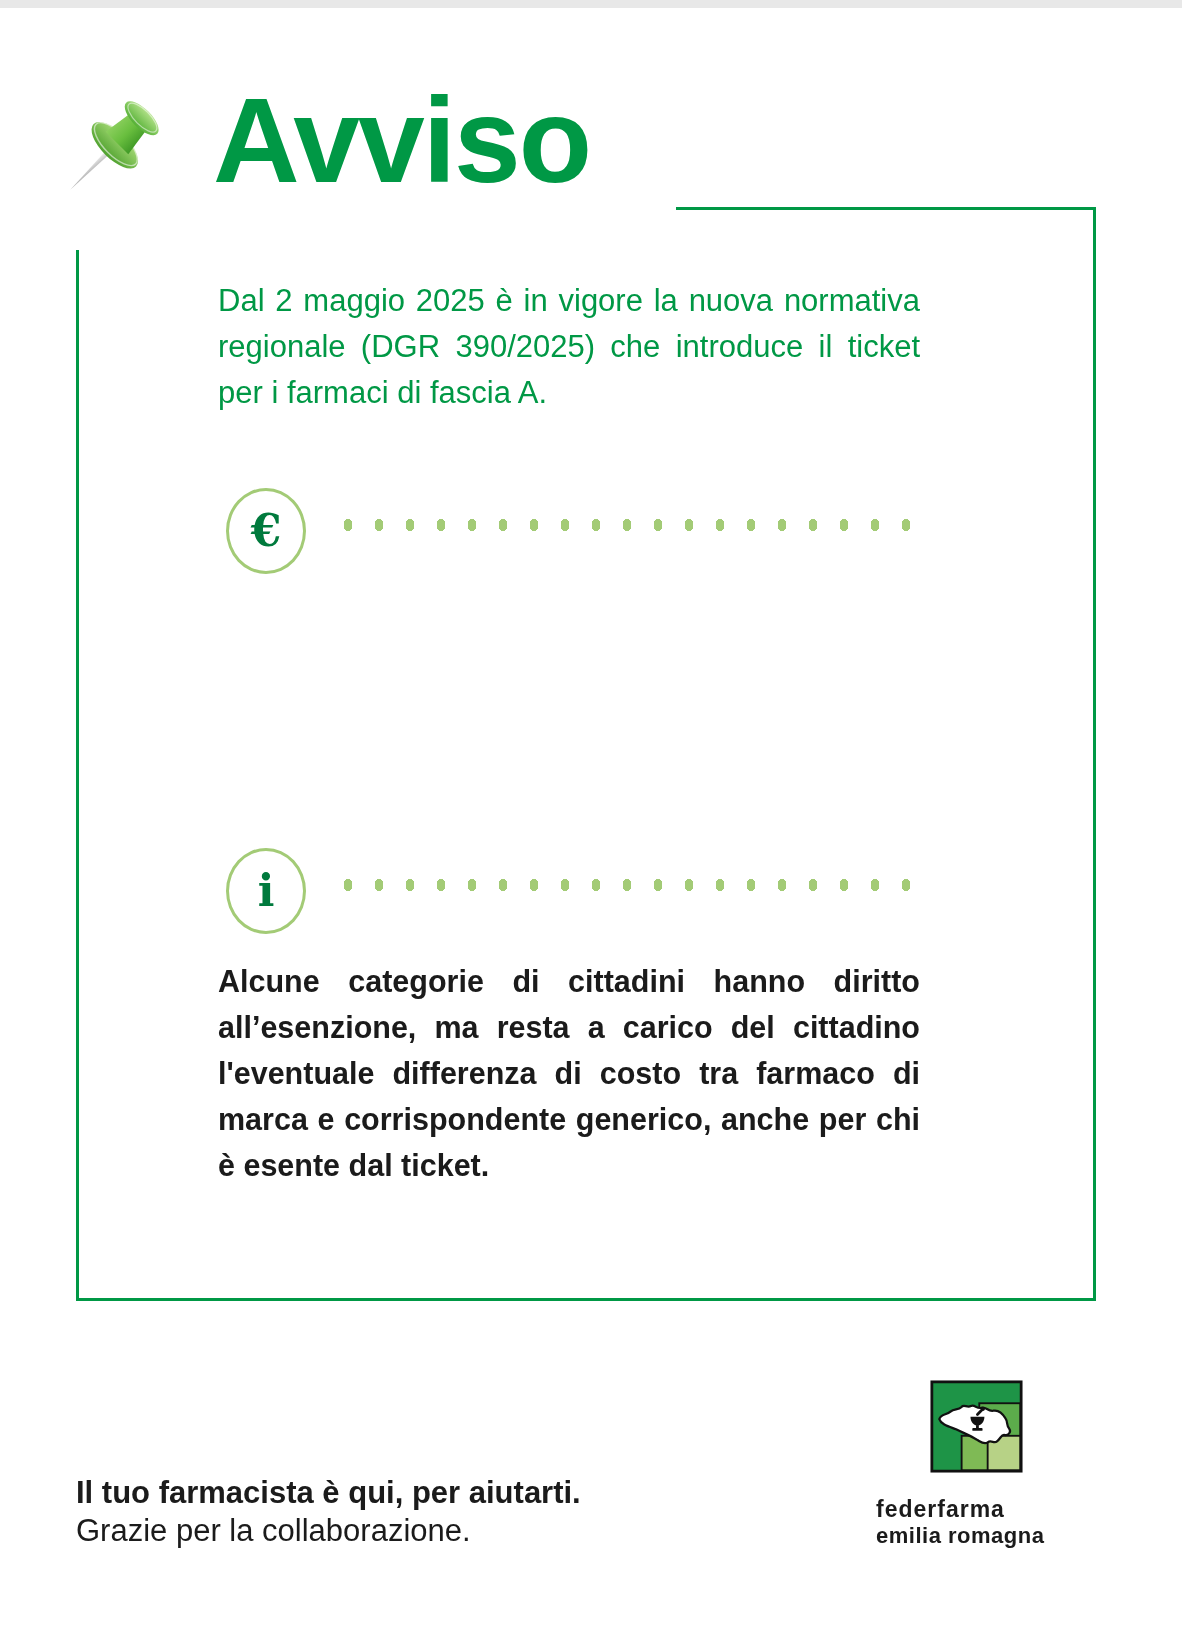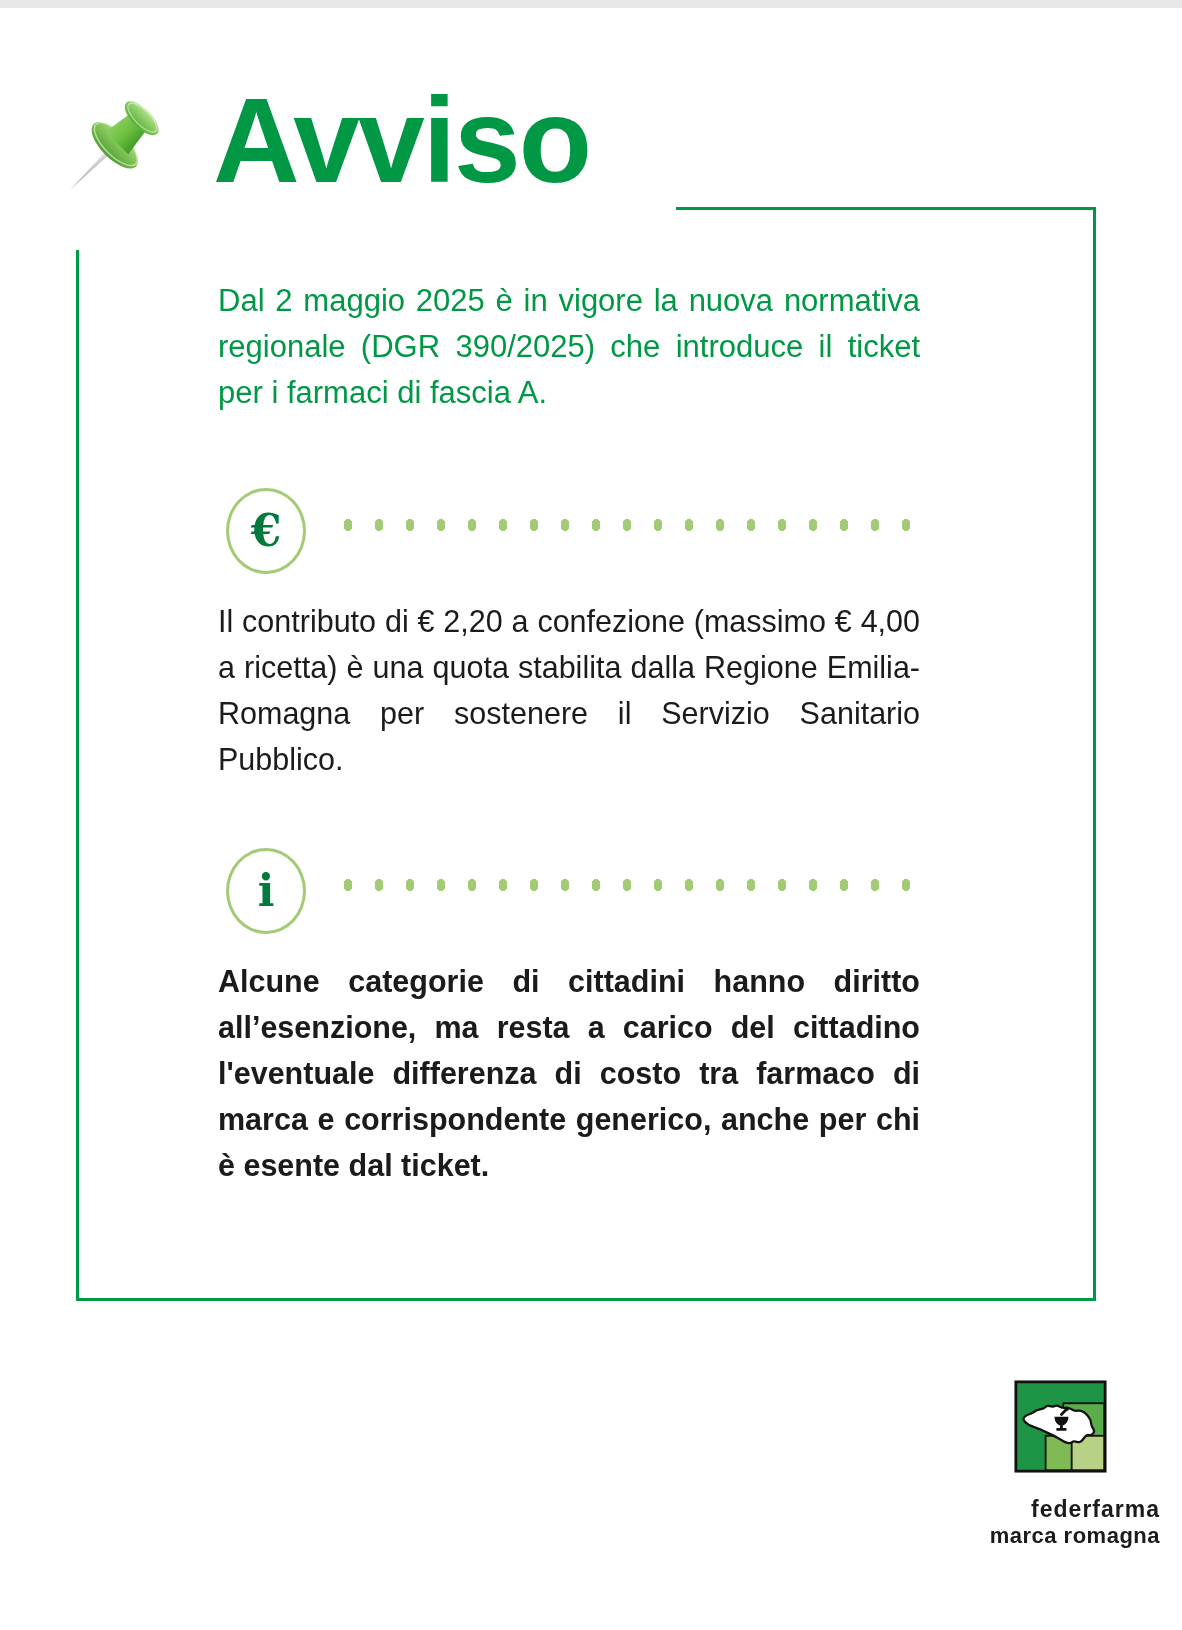--- a/index.html
+++ b/index.html
@@ -53,21 +53,21 @@
     position:absolute;left:343px;width:588px;height:20px;
     background-image:radial-gradient(ellipse 4.5px 6px at 5px 50%, #A3CB76 98%, rgba(0,0,0,0) 100%);
     background-repeat:repeat-x;
     background-size:31px 20px;
   }
   .dots-1{top:507px;}
   .dots-2{top:867px;}
   
   .footer-left{position:absolute;left:76px;top:1466px;font-size:31px;color:#1B1B1B;line-height:38px;}
   .footer-left .bold{font-weight:bold;}
-  .logo-block{position:absolute;left:960px;top:1372px;width:200px;text-align:right;}
+  .logo-block{position:absolute;left:876px;top:1372px;width:200px;text-align:left;}
   .logo-block svg{width:93px;height:93px;display:block;margin:0 auto;}
   .logo-name{
     margin-top:23px;font-weight:bold;font-size:23px;color:#1B1B1B;
     letter-spacing:1px;line-height:27px;
   }
   .logo-sub{font-weight:bold;font-size:22px;color:#1B1B1B;letter-spacing:0.5px;line-height:26px;}
 </style>
 </head>
 <body>
 
@@ -112,28 +112,31 @@
   <div class="frame-right"></div>
   <div class="frame-bottom"></div>
   <div class="frame-left"></div>
 
   <div class="intro">Dal 2 maggio 2025 è in vigore la nuova normativa regionale (DGR 390/2025) che introduce il ticket per i farmaci di fascia A.</div>
 
   <div class="marker-circle marker-1">
     <span class="sym">€</span>
   </div>
   <div class="dots dots-1"></div>
-  <div class="para para-1">Il contributo di € 2,20 a confezione (massimo € 4,00 a ricetta) è una quota stabilita dalla Regione Emilia-Romagna per sostenere il Servizio Sanitario Pubblico.</div>
 
   <div class="marker-circle marker-2">
     <span class="sym">i</span>
   </div>
   <div class="dots dots-2"></div>
   <div class="para para-2">Alcune categorie di cittadini hanno diritto all’esenzione, ma resta a carico del cittadino l'eventuale differenza di costo tra farmaco di marca e corrispondente generico, anche per chi è esente dal ticket.</div>
 
+  <div class="footer-left">
+    <div class="bold">Il tuo farmacista è qui, per aiutarti.</div>
+    <div>Grazie per la collaborazione.</div>
+  </div>
 
   <div class="logo-block">
     <svg viewBox="0 0 100 100" xmlns="http://www.w3.org/2000/svg">
       <rect x="2" y="2" width="96" height="96" fill="#1E9447" stroke="#111111" stroke-width="3"></rect>
       <rect x="53" y="25" width="44" height="72" fill="#5CAC4B" stroke="#111111" stroke-width="2"></rect>
       <rect x="34" y="60" width="29" height="37" fill="#7FBA55" stroke="#111111" stroke-width="2"></rect>
       <rect x="62" y="60" width="35" height="37" fill="#B7D286" stroke="#111111" stroke-width="2"></rect>
       <path d="M10,42 C12,36 18,38 22,34 C26,30 30,33 34,29 C36,26 40,30 44,28
                C48,26 50,31 55,30 C60,28 62,34 68,33 C73,32 78,36 81,41
                C84,45 82,49 85,52 C88,56 84,60 80,59 C77,58 76,63 72,66
@@ -141,16 +144,16 @@
                C20,50 12,48 10,42 Z" fill="#FFFFFF" stroke="#111111" stroke-width="2.4" stroke-linejoin="round"></path>
       <g fill="#111111">
         <line x1="51" y1="37" x2="56.5" y2="31.5" stroke="#111111" stroke-width="3" stroke-linecap="round"></line>
         <circle cx="57" cy="31" r="2.2"></circle>
         <path d="M43.5,39.5 L58.5,39.5 C58.5,45.5 54.5,49 51,49 C47.5,49 43.5,45.5 43.5,39.5 Z"></path>
         <rect x="49.5" y="48.5" width="3" height="3.5"></rect>
         <rect x="45.5" y="51.5" width="11" height="3.2" rx="1"></rect>
       </g>
     </svg>
     <div class="logo-name">federfarma</div>
-    <div class="logo-sub">marca romagna</div>
+    <div class="logo-sub">emilia romagna</div>
   </div>
 
 </div>
 
 </body></html>

